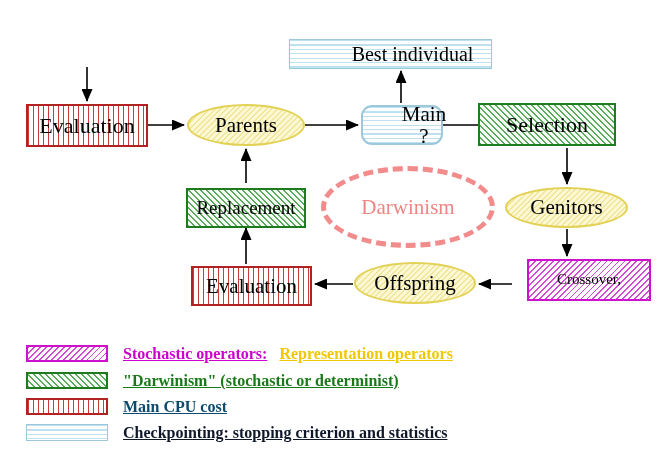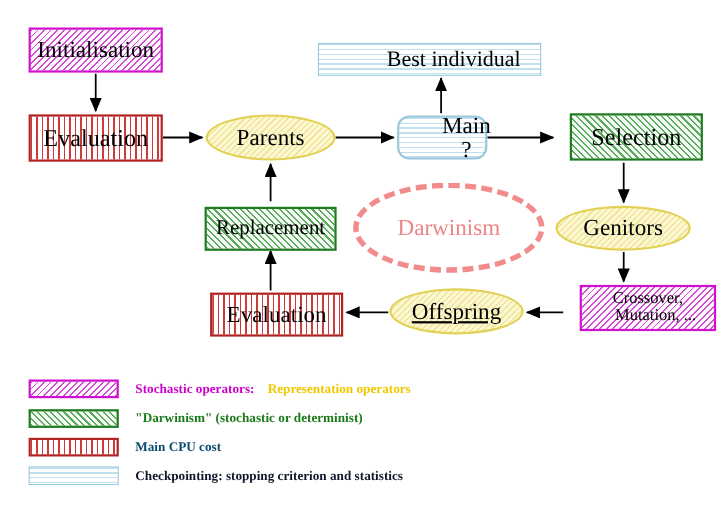--- a/index.html
+++ b/index.html
@@ -35,21 +35,21 @@
   }
   .generation-ellipse {
     border:5px dashed #f28c8c; border-radius:50%;
     color:#ee8585; background:transparent;
   }
   .arrows { position:absolute; left:0; top:0; width:662px; height:471px; }
   .legend-row { position:absolute; display:flex; align-items:center; }
   .swatch { box-sizing:border-box; width:82px; height:17px; margin-right:15px; flex:0 0 auto; }
   .swatch.hatch-magenta, .swatch.hatch-green, .swatch.stripe-red { border-width:2px; }
   .swatch.stripe-cyan { border-width:1.5px; }
-  .legend-text { font-weight:bold; font-size:12px; white-space:nowrap; }
+  .legend-text { font-weight:bold; font-size:16px; white-space:nowrap;text-decoration:underline; }
 </style>
 </head>
 <body>
 
 <div class="stage">
 
   <svg class="arrows" viewBox="0 0 662 471" xmlns="http://www.w3.org/2000/svg">
     <defs>
       <marker id="ah" markerUnits="userSpaceOnUse" markerWidth="13" markerHeight="11" refX="12" refY="5.5" orient="auto">
         <path d="M0,0 L13,5.5 L0,11 Z" fill="#000"></path>
@@ -63,62 +63,58 @@
       <line x1="443" y1="125" x2="503" y2="125" marker-end="url(#ah)"></line>
       <line x1="567" y1="148" x2="567" y2="184" marker-end="url(#ah)"></line>
       <line x1="567" y1="229" x2="567" y2="256" marker-end="url(#ah)"></line>
       <line x1="512" y1="284" x2="479" y2="284" marker-end="url(#ah)"></line>
       <line x1="353" y1="284" x2="315" y2="284" marker-end="url(#ah)"></line>
       <line x1="246" y1="264" x2="246" y2="228" marker-end="url(#ah)"></line>
       <line x1="246" y1="183" x2="246" y2="149" marker-end="url(#ah)"></line>
     </g>
   </svg>
 
-  <div class="node hatch-magenta" style="left:26px;top:25px;width:122px;height:41px;font-size:21px;">
-    <span>Initialisation</span>
-  </div>
 
   <div class="node stripe-red" style="left:26px;top:104px;width:122px;height:43px;font-size:22px;">
     <span>Evaluation</span>
   </div>
 
   <div class="node ellipse-yellow" style="left:187px;top:104px;width:118px;height:42px;font-size:21px;">
     <span>Parents</span>
   </div>
 
   <div class="node stripe-cyan" style="left:289px;top:39px;width:203px;height:30px;font-size:20px;border-width:1.5px;">
     <span>Best individual</span>
   </div>
 
   <div class="node stripe-cyan" style="left:361px;top:105px;width:82px;height:40px;font-size:21px;border-radius:11px;">
     <span>Main ?</span>
   </div>
 
-  <div class="node hatch-green" style="left:518px;top:103px;width:121px;height:43px;font-size:22px;">
+  <div class="node hatch-green" style="left:478px;top:103px;width:138px;height:43px;font-size:22px;">
     <span>Selection</span>
   </div>
 
   <div class="node hatch-green" style="left:186px;top:188px;width:120px;height:40px;font-size:19px;">
     <span>Replacement</span>
   </div>
 
   <div class="node generation-ellipse" style="left:321px;top:166px;width:174px;height:82px;font-size:21px;">
     <span>Darwinism</span>
   </div>
 
   <div class="node ellipse-yellow" style="left:505px;top:187px;width:123px;height:41px;font-size:21px;">
     <span>Genitors</span>
   </div>
 
   <div class="node hatch-magenta" style="left:527px;top:259px;width:124px;height:42px;font-size:15px;flex-direction:column;">
     <span>Crossover,</span>
-    <span style="padding-left:14px;">Mutation, ...</span>
   </div>
 
-  <div class="node ellipse-yellow" style="left:354px;top:262px;width:122px;height:42px;font-size:21px;text-decoration:underline;">
+  <div class="node ellipse-yellow" style="left:354px;top:262px;width:122px;height:42px;font-size:21px;">
     <span>Offspring</span>
   </div>
 
   <div class="node stripe-red" style="left:191px;top:266px;width:121px;height:40px;font-size:21px;">
     <span>Evaluation</span>
   </div>
 
   <div class="legend-row" style="left:26px;top:344px;height:19px;">
     <div class="swatch hatch-magenta"></div>
     <span class="legend-text" style="color:#cc00cc;">Stochastic operators:</span>

